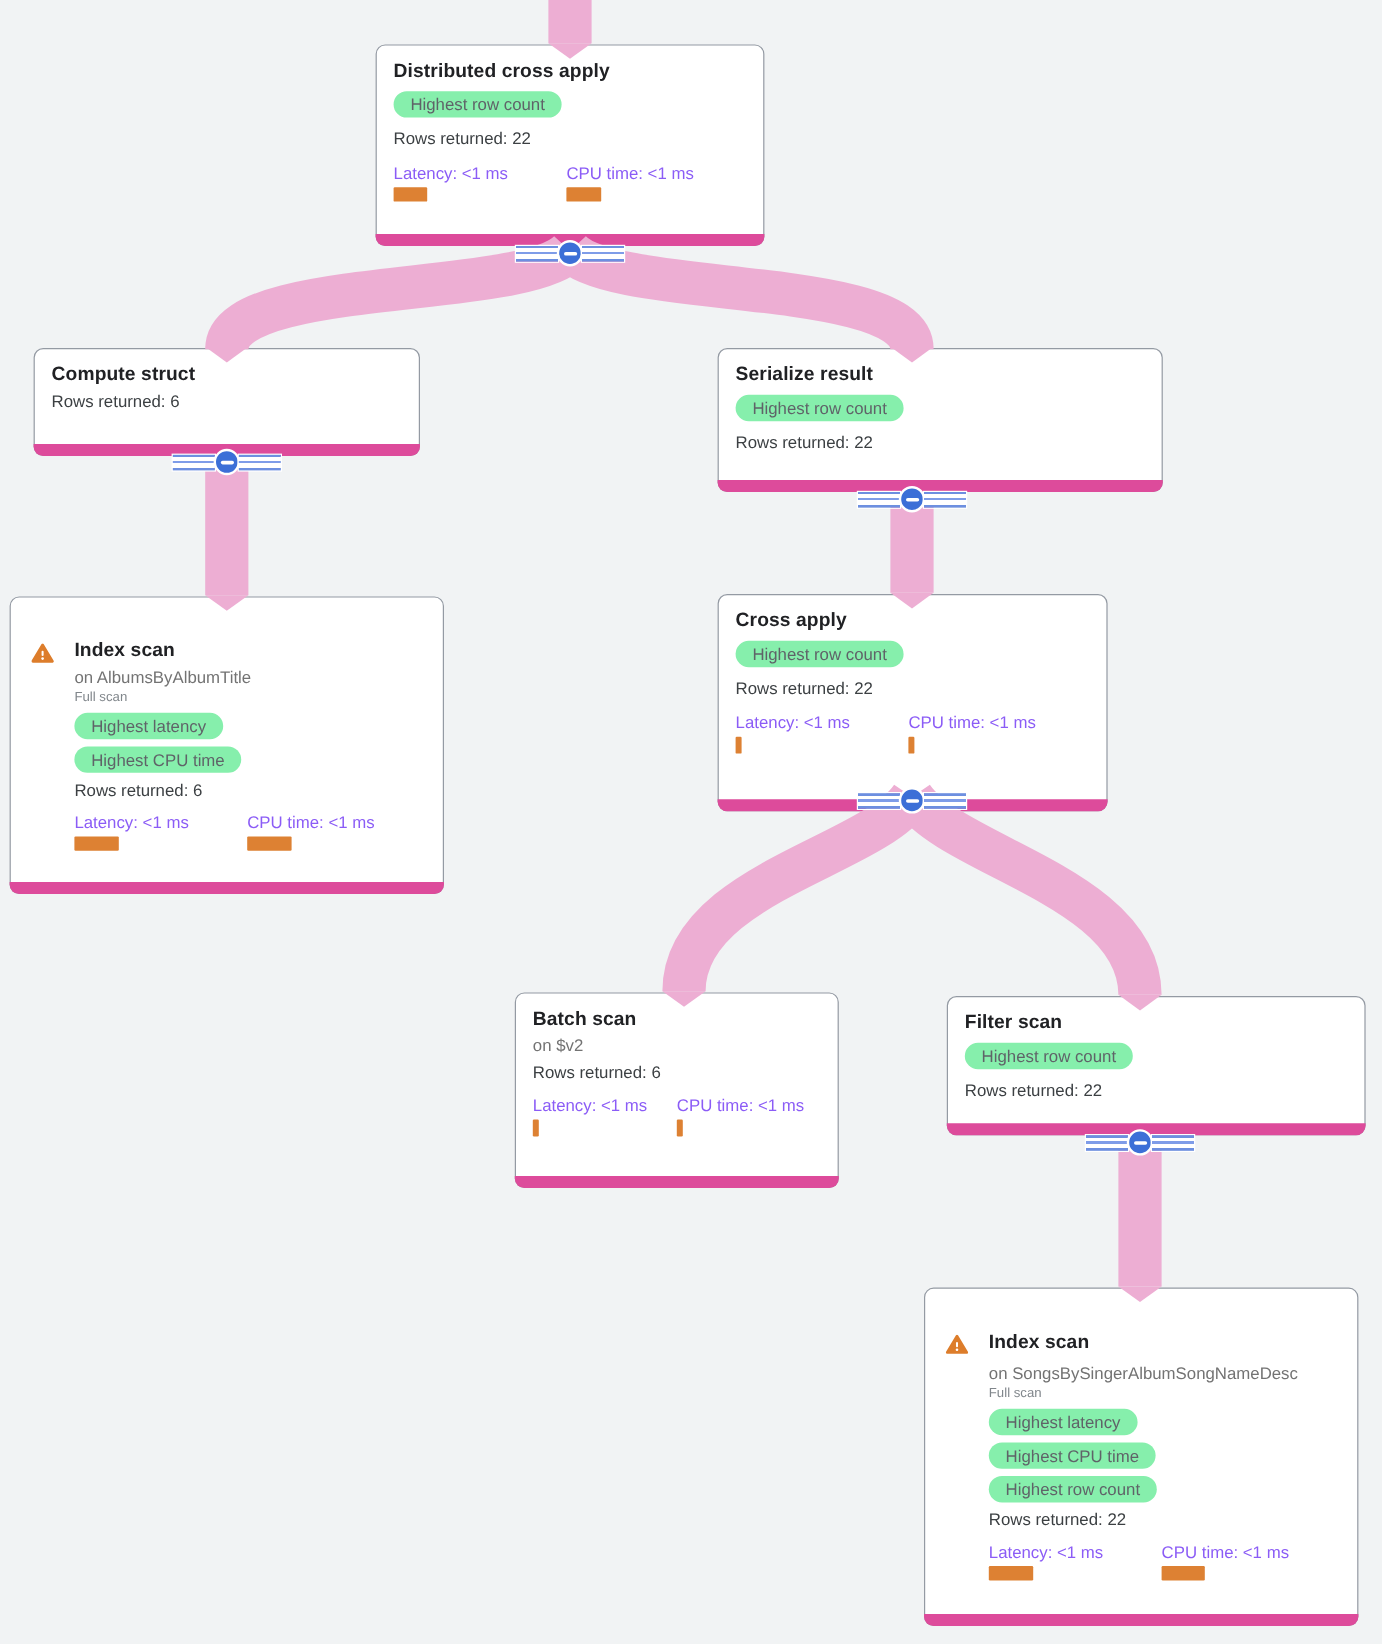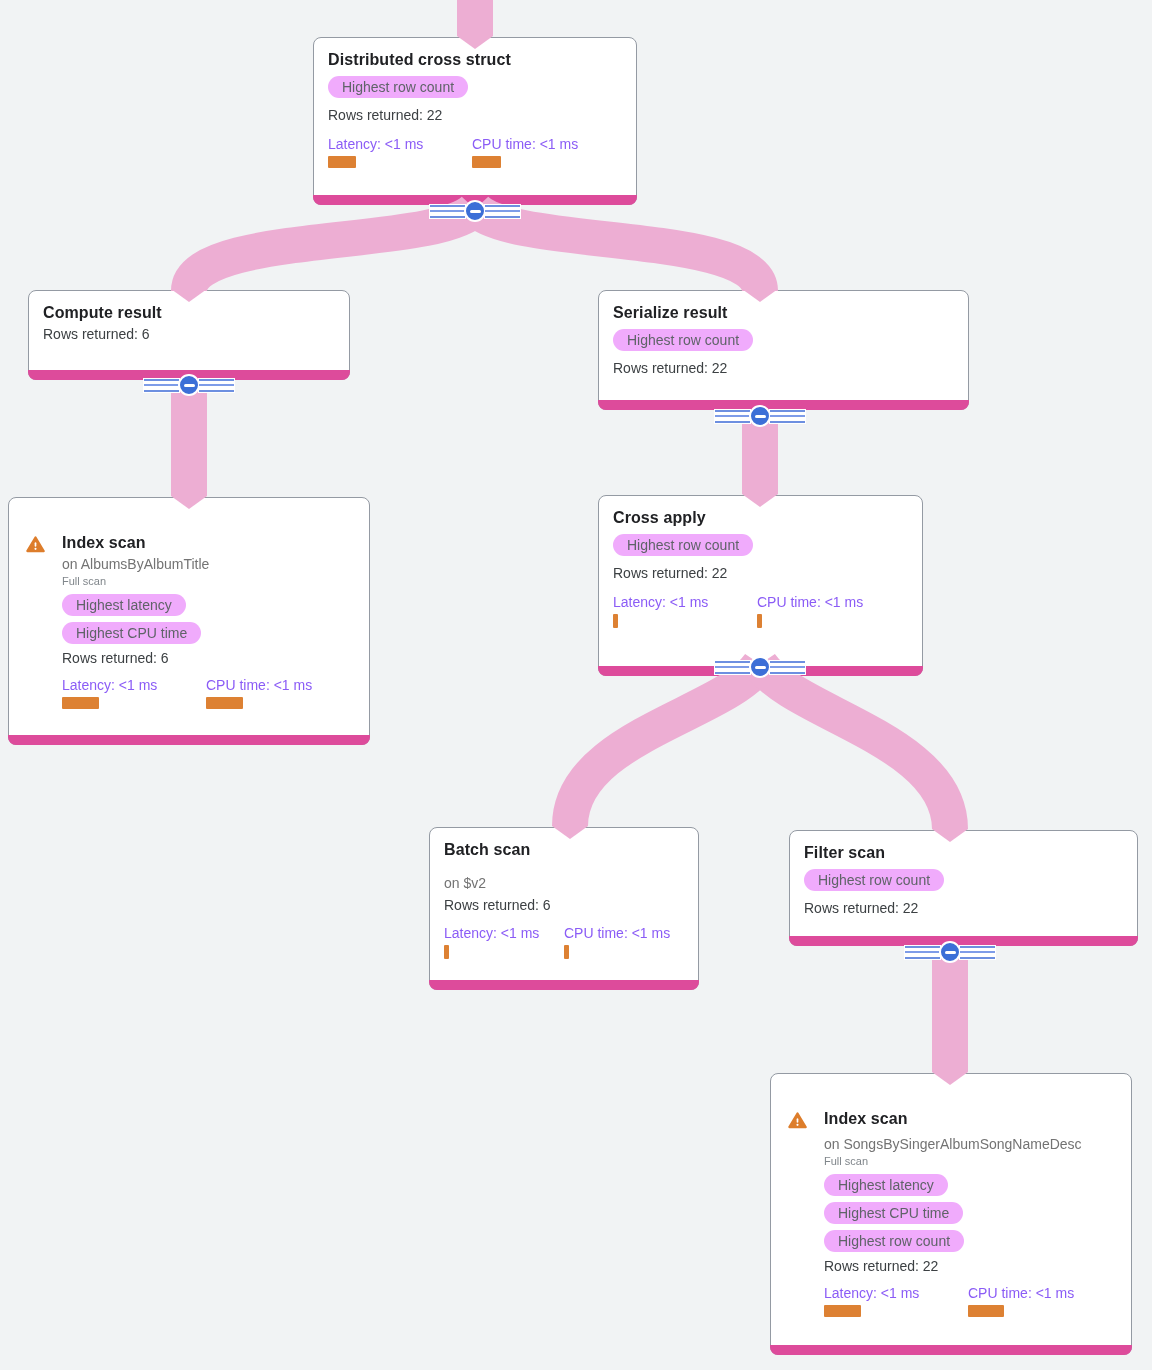--- a/index.html
+++ b/index.html
@@ -30,21 +30,21 @@
   .icon-col { padding-top:2px; }
   .node-title {
     font-size:16px; font-weight:600; color:#202124; letter-spacing:.1px;
     margin-bottom:4px;
   }
   .sub { font-size:14px; color:#737373; margin-top:4px; }
   .muted { font-size:11px; color:#80868b; margin-top:3px; }
   .badges { margin-top:4px; }
   .badge {
     display:inline-block;
-    background:#f0abfc; color:#5f6368;
+    background:#86efac; color:#5f6368;
     font-size:14px; font-weight:500;
     padding:3px 14px; border-radius:14px;
     margin:3px 0;
   }
   .rows { font-size:14px; color:#3c4043; margin-top:6px; }
   .metrics { display:flex; margin-top:13px; }
   .metric { width:144px; }
   .mlabel { font-size:14px; color:#8b5cf6; }
   .bar { height:12px; background:#dd8133; margin-top:4px; border-radius:1px; }
   .foot {
@@ -75,40 +75,40 @@
 
   .warn-svg { width:19px; height:17px; display:block; }
 </style>
 </head>
 <body>
 
 <div id="canvas">
 
   <div class="card" style="left:313px;top:37px;width:324px;height:168px">
     <div class="card-body">
-      <div class="node-title">Distributed cross struct</div>
+      <div class="node-title">Distributed cross apply</div>
       <div class="badges"><span class="badge">Highest row count</span></div>
       <div class="rows">Rows returned: 22</div>
       <div class="metrics">
         <div class="metric">
           <div class="mlabel">Latency: &lt;1 ms</div>
           <div class="bar" style="width: 28px;"></div>
         </div>
         <div class="metric">
           <div class="mlabel">CPU time: &lt;1 ms</div>
           <div class="bar" style="width: 29px;"></div>
         </div>
       </div>
     </div>
     <div class="foot"></div>
   </div>
 
   <div class="card" style="left:28px;top:290px;width:322px;height:90px">
     <div class="card-body">
-      <div class="node-title">Compute result</div>
+      <div class="node-title">Compute struct</div>
       <div class="rows" style="margin-top:2px">Rows returned: 6</div>
     </div>
     <div class="foot"></div>
   </div>
 
   <div class="card" style="left:598px;top:290px;width:371px;height:120px">
     <div class="card-body">
       <div class="node-title">Serialize result</div>
       <div class="badges"><span class="badge">Highest row count</span></div>
       <div class="rows">Rows returned: 22</div>
@@ -164,21 +164,21 @@
           <div class="bar" style="height: 14px; width: 5px;"></div>
         </div>
       </div>
     </div>
     <div class="foot"></div>
   </div>
 
   <div class="card" style="left:429px;top:827px;width:270px;height:163px">
     <div class="card-body">
       <div class="node-title">Batch scan</div>
-      <div class="sub" style="margin-top:16px">on $v2</div>
+      <div class="sub" style="margin-top:4px">on $v2</div>
       <div class="rows">Rows returned: 6</div>
       <div class="metrics" style="margin-top:12px">
         <div class="metric">
           <div class="mlabel">Latency: &lt;1 ms</div>
           <div class="bar" style="height: 14px; width: 5px;"></div>
         </div>
         <div class="metric">
           <div class="mlabel">CPU time: &lt;1 ms</div>
           <div class="bar" style="height: 14px; width: 5px;"></div>
         </div>

